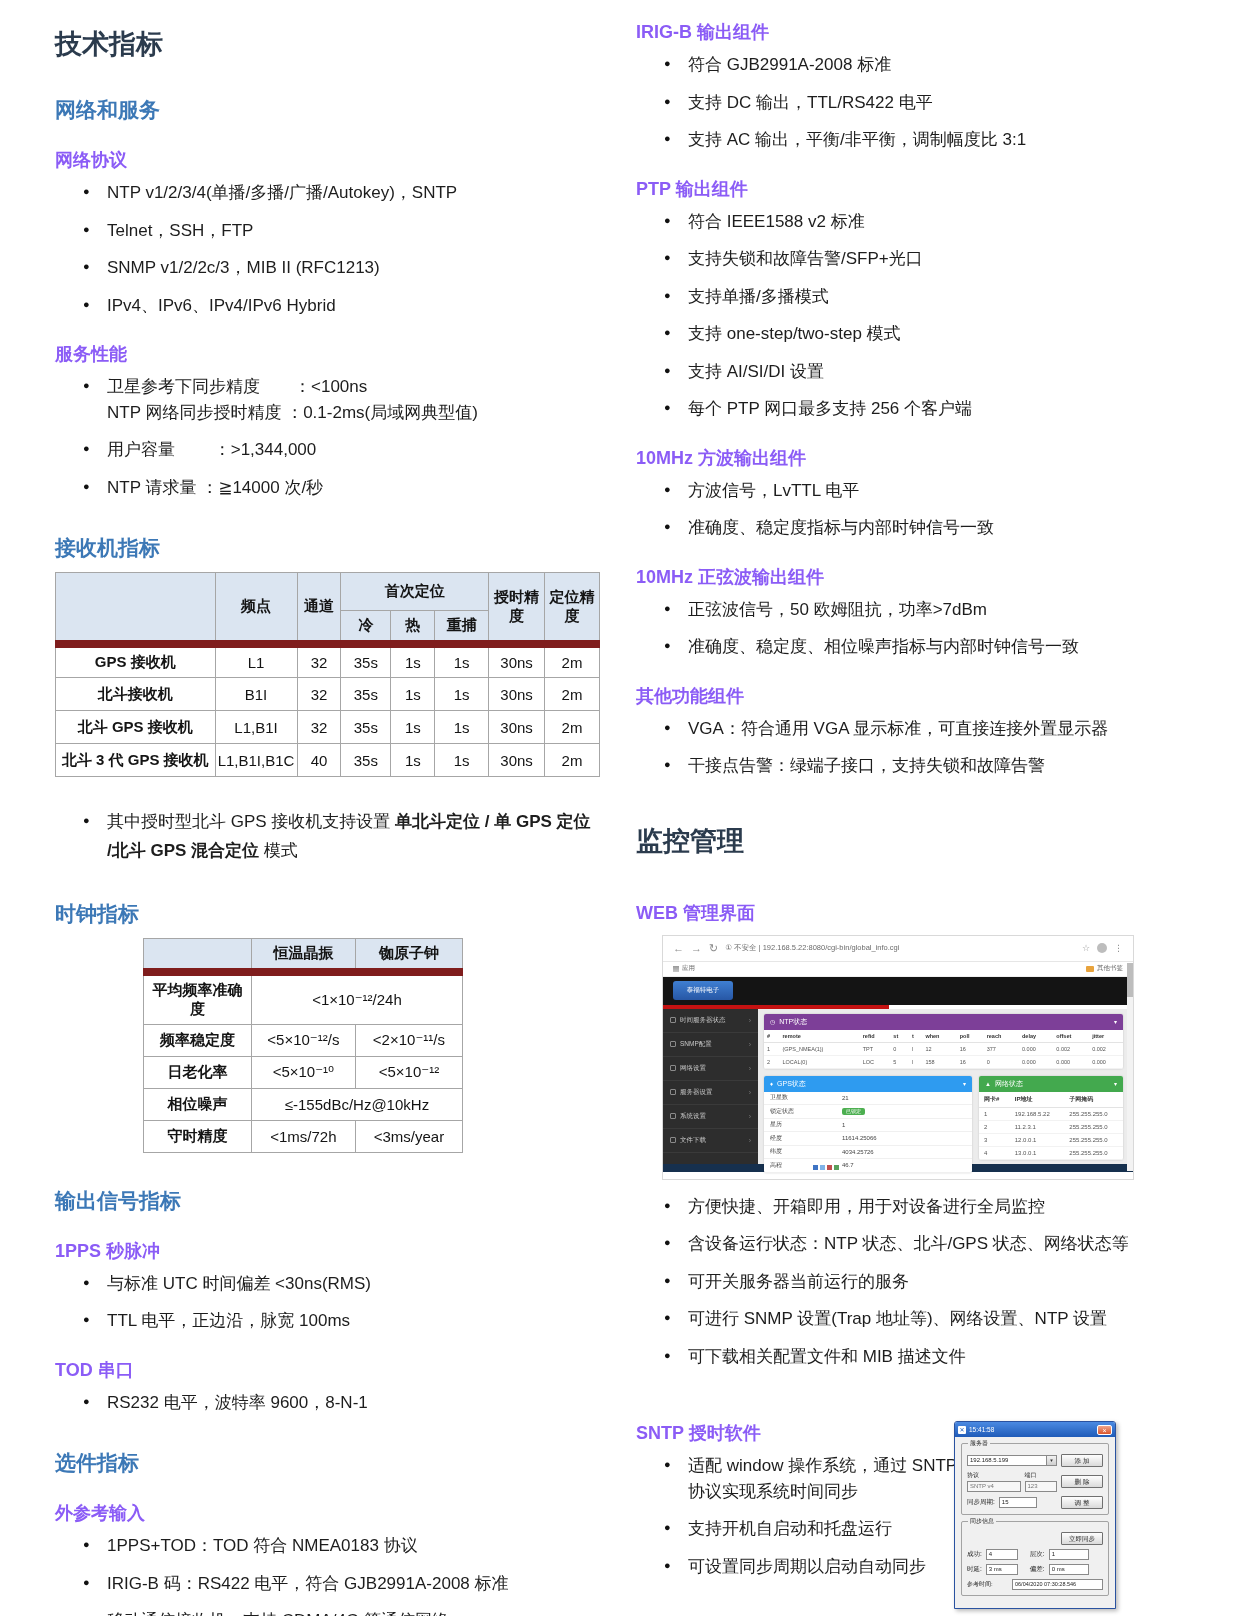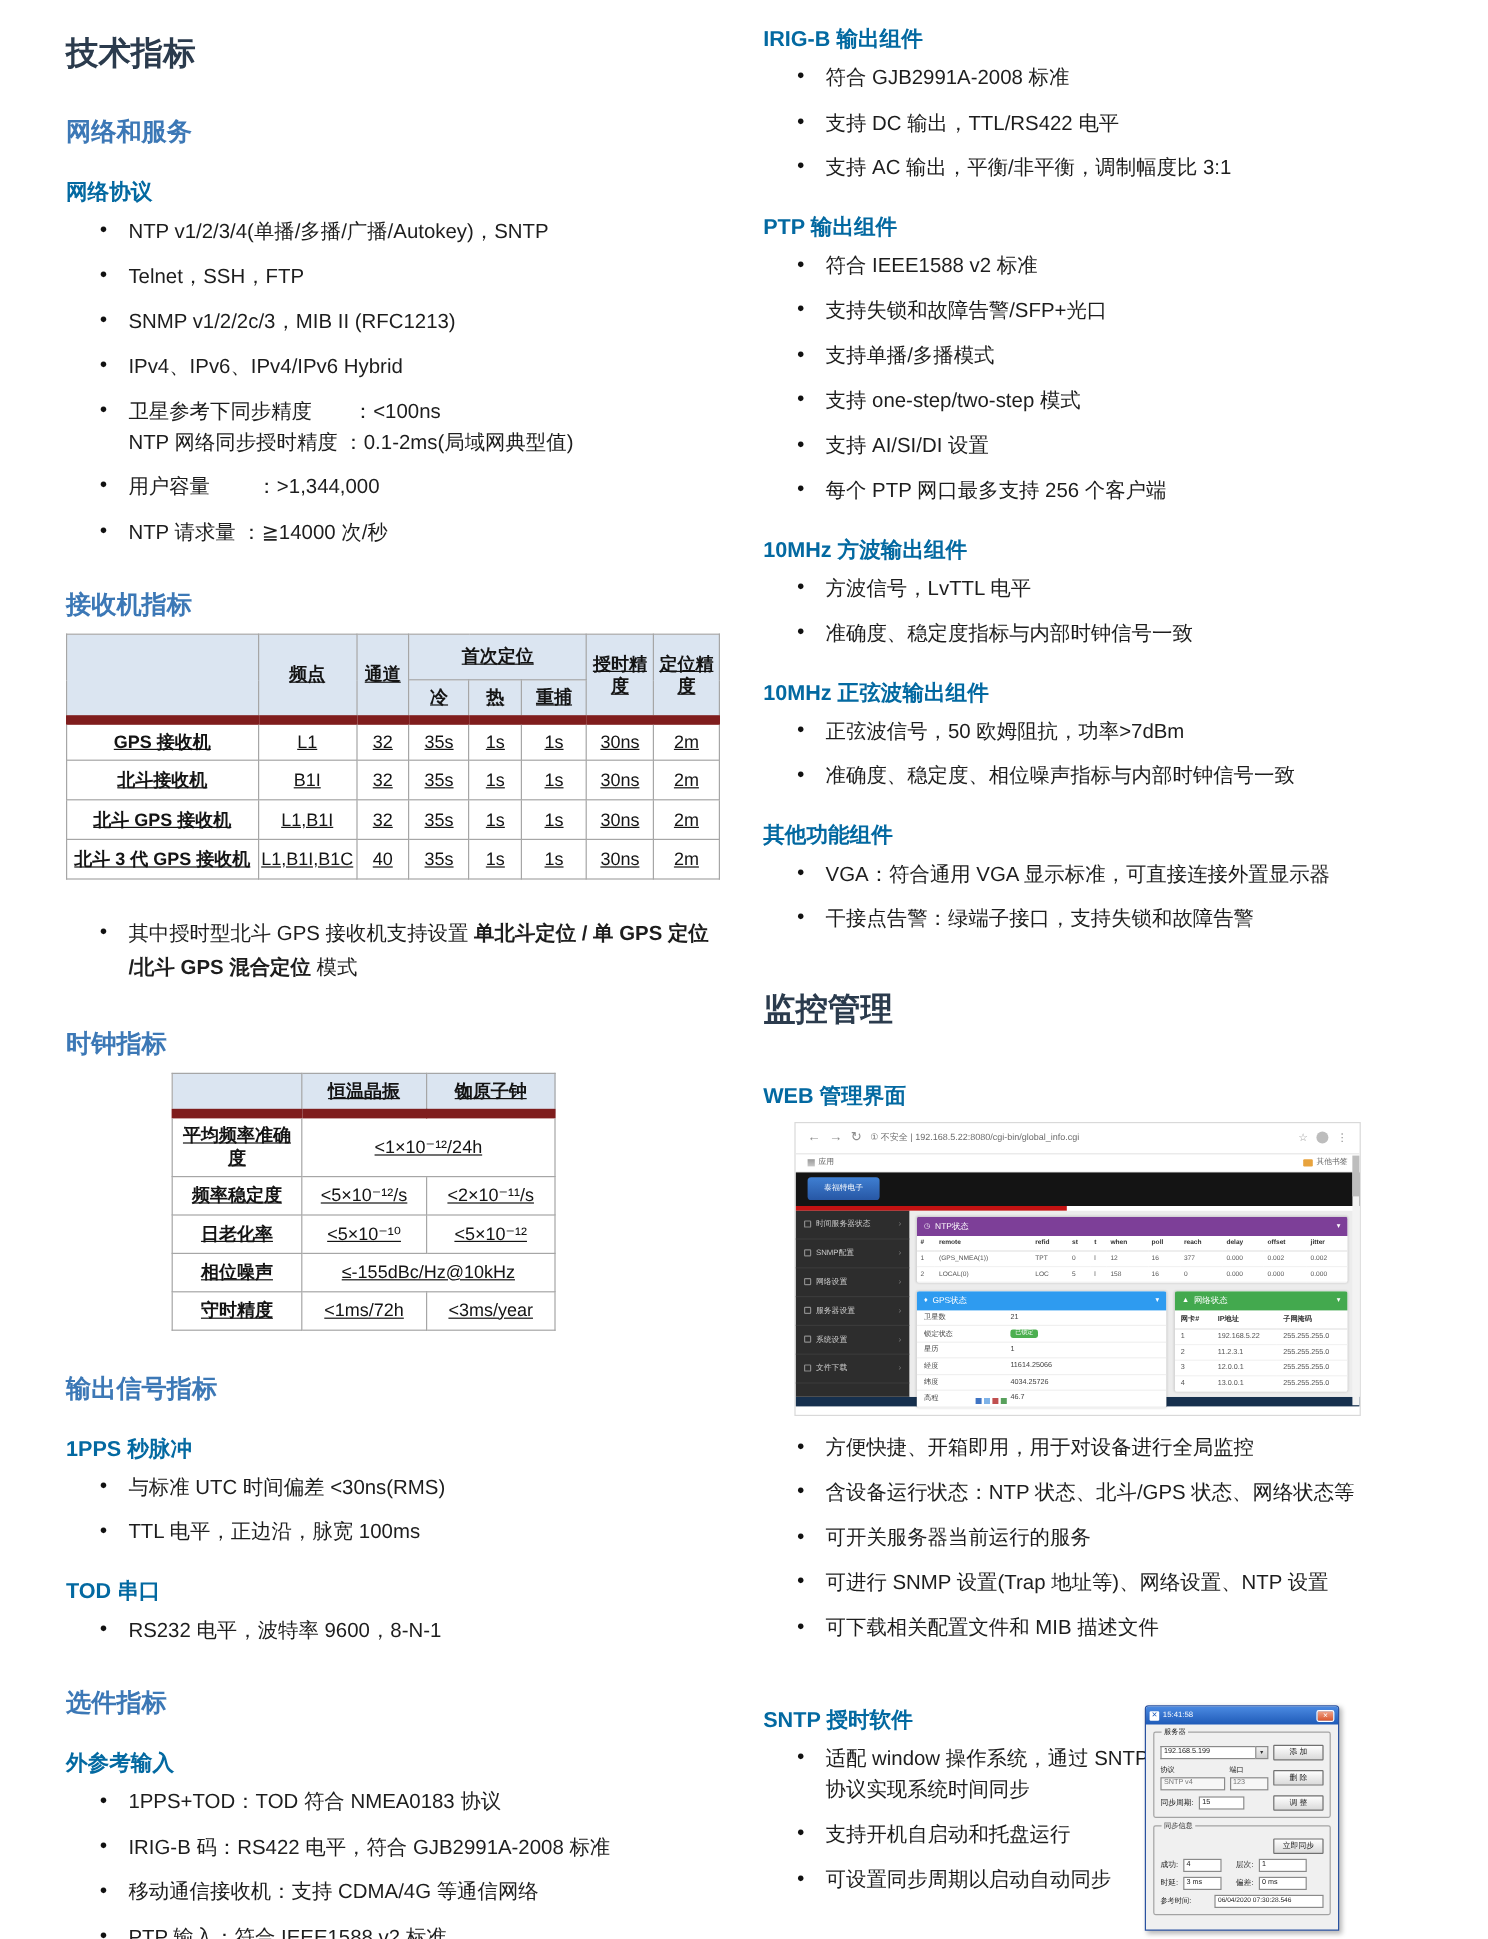--- a/index.html
+++ b/index.html
@@ -7,28 +7,28 @@
     margin: 0; width: 1240px; background: #ffffff;
     font-family: "Liberation Sans", "DejaVu Sans", sans-serif;
     color: #1d1d1d;
   }
   .page { display: flex; padding: 16px 42px 30px 55px; gap: 36px; }
   .col-left { width: 545px; flex: none; }
   .col-right { width: 520px; flex: none; }
 
   h1 { font-size: 27px; color: #2b3b4d; margin: 10px 0 0; font-weight: bold; }
   h2.blue { font-size: 21px; color: #3c78b6; margin: 34px 0 4px; font-weight: bold; }
-  h3.sub { font-size: 18px; color: #0369a1; margin: 24px 0 6px; font-weight: bold; }
+  h3.sub { font-size: 18px; color: #8b5cf6; margin: 24px 0 6px; font-weight: bold; }
 
   ul.bl { list-style: none; margin: 8px 0 0; padding: 0 0 0 28px; }
   ul.bl li { position: relative; font-size: 17px; line-height: 1.5; margin: 0 0 12px; padding-left: 24px; }
   ul.bl li::before { content: "●"; position: absolute; left: 0; top: 3px; font-size: 11px; color: #111; }
 
   table.spec { border-collapse: collapse; font-size: 15px; color: #141414; }
-  .spec th, .spec td { border: 1px solid #a6a6a6; text-align: center; padding: 5px 2px; text-decoration: underline; }
+  .spec th, .spec td { border: 1px solid #a6a6a6; text-align: center; padding: 5px 2px; }
   .spec thead th { background: #dbe5f1; font-weight: bold; }
   .spec tbody tr:first-child td { border-top: 8px solid #7f1d1d; }
   table.rx { width: 545px; margin-top: 10px; }
   .rx td:first-child { font-weight: bold; }
   .rx thead tr:first-child th { height: 38px; }
   .rx thead tr:last-child th { height: 30px; }
   .rx tbody td { height: 33px; }
   table.clk { width: 320px; margin: 10px 0 0 88px; }
   .clk td:first-child { font-weight: bold; }
   .clk tbody td { height: 32px; }
@@ -127,20 +127,21 @@
     <h2 class="blue">网络和服务</h2>
 
     <h3 class="sub">网络协议</h3>
     <ul class="bl">
       <li>NTP v1/2/3/4(单播/多播/广播/Autokey)，SNTP</li>
       <li>Telnet，SSH，FTP</li>
       <li>SNMP v1/2/2c/3，MIB II (RFC1213)</li>
       <li>IPv4、IPv6、IPv4/IPv6 Hybrid</li>
     </ul>
 
+    <h3 class="sub">服务性能</h3>
     <ul class="bl">
       <li>
         <div>卫星参考下同步精度　　：&lt;100ns</div>
         <div>NTP 网络同步授时精度 ：0.1-2ms(局域网典型值)</div>
       </li>
       <li>用户容量　　 ：&gt;1,344,000</li>
       <li>NTP 请求量 ：≧14000 次/秒</li>
     </ul>
 
     <h2 class="blue">接收机指标</h2>

